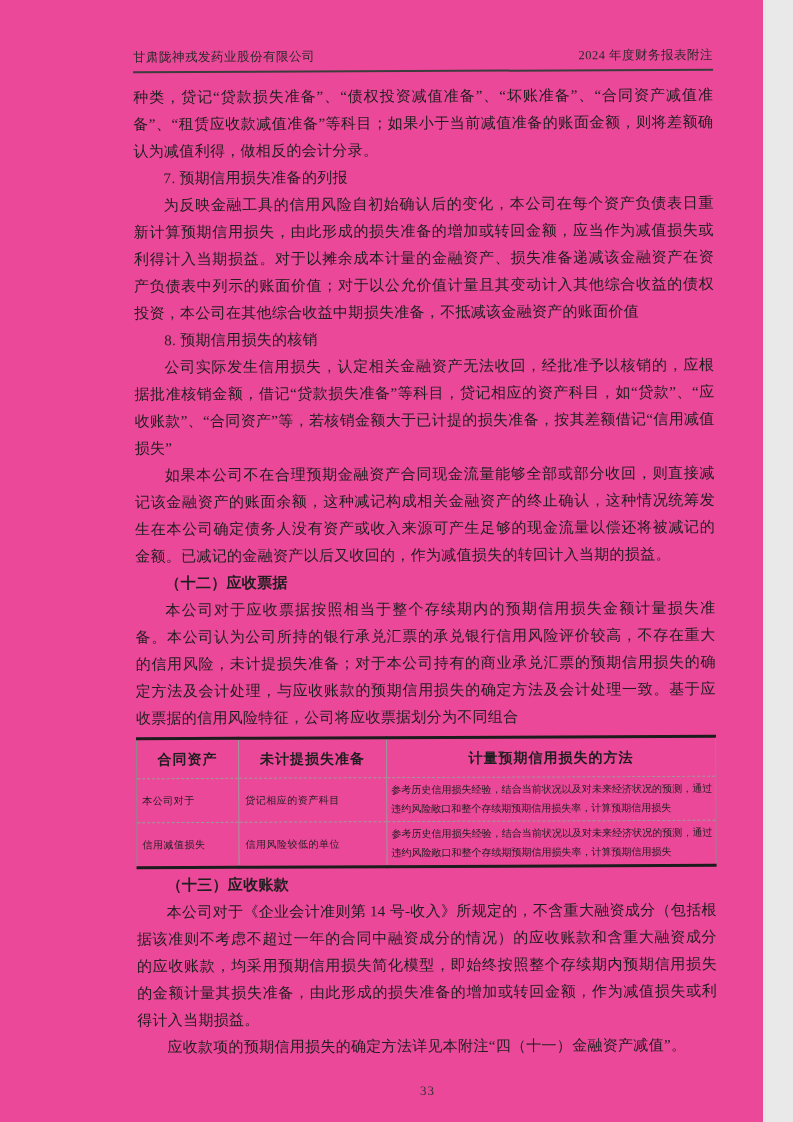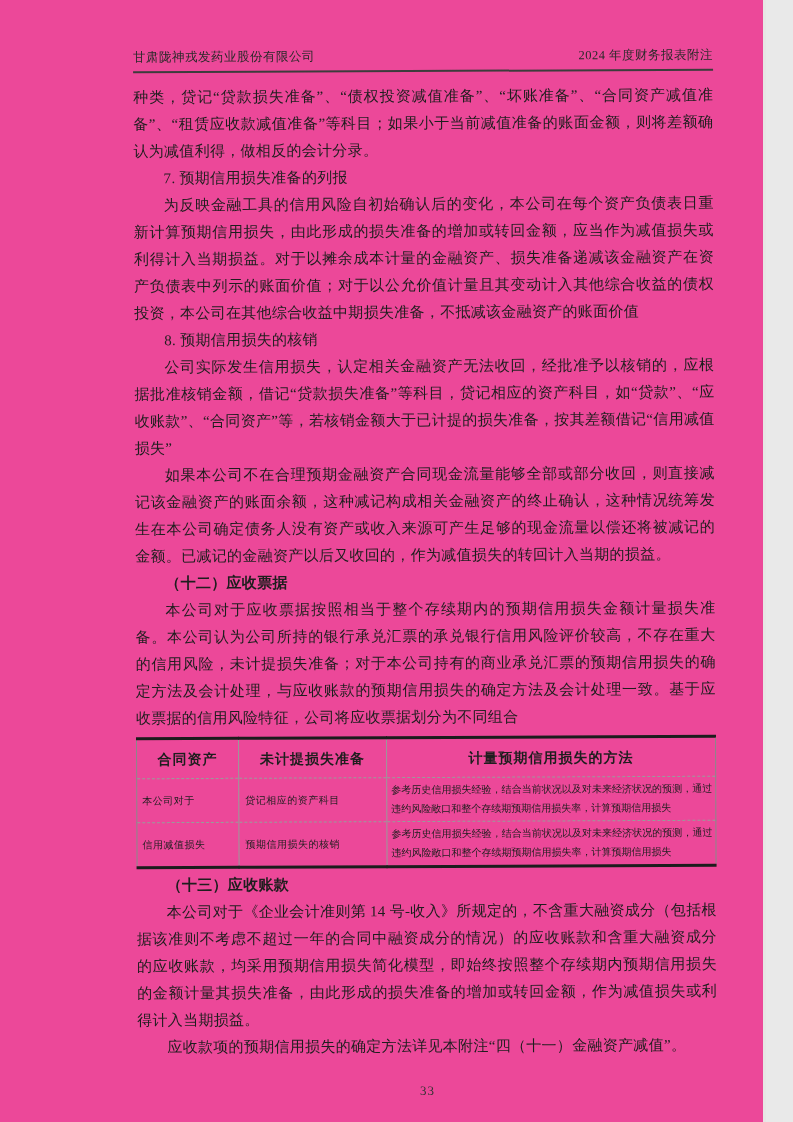--- a/index.html
+++ b/index.html
@@ -130,21 +130,21 @@
           </tr>
         </thead>
         <tbody>
           <tr>
             <td class="cell-cat">本公司对于</td>
             <td class="cell-basis">贷记相应的资产科目</td>
             <td class="cell-method">参考历史信用损失经验，结合当前状况以及对未来经济状况的预测，通过违约风险敞口和整个存续期预期信用损失率，计算预期信用损失</td>
           </tr>
           <tr>
             <td class="cell-cat">信用减值损失</td>
-            <td class="cell-basis">预期信用损失的核销</td>
+            <td class="cell-basis">信用风险较低的单位</td>
             <td class="cell-method">参考历史信用损失经验，结合当前状况以及对未来经济状况的预测，通过违约风险敞口和整个存续期预期信用损失率，计算预期信用损失</td>
           </tr>
         </tbody>
       </table>
 
       <p class="h-sec">（十三）应收账款</p>
       <p class="para">本公司对于《企业会计准则第 14 号-收入》所规定的，不含重大融资成分（包括根据该准则不考虑不超过一年的合同中融资成分的情况）的应收账款和含重大融资成分的应收账款，均采用预期信用损失简化模型，即始终按照整个存续期内预期信用损失的金额计量其损失准备，由此形成的损失准备的增加或转回金额，作为减值损失或利得计入当期损益。</p>
       <p class="para">应收款项的预期信用损失的确定方法详见本附注“四（十一）金融资产减值”。</p>
 
       <div class="page-number">33</div>

